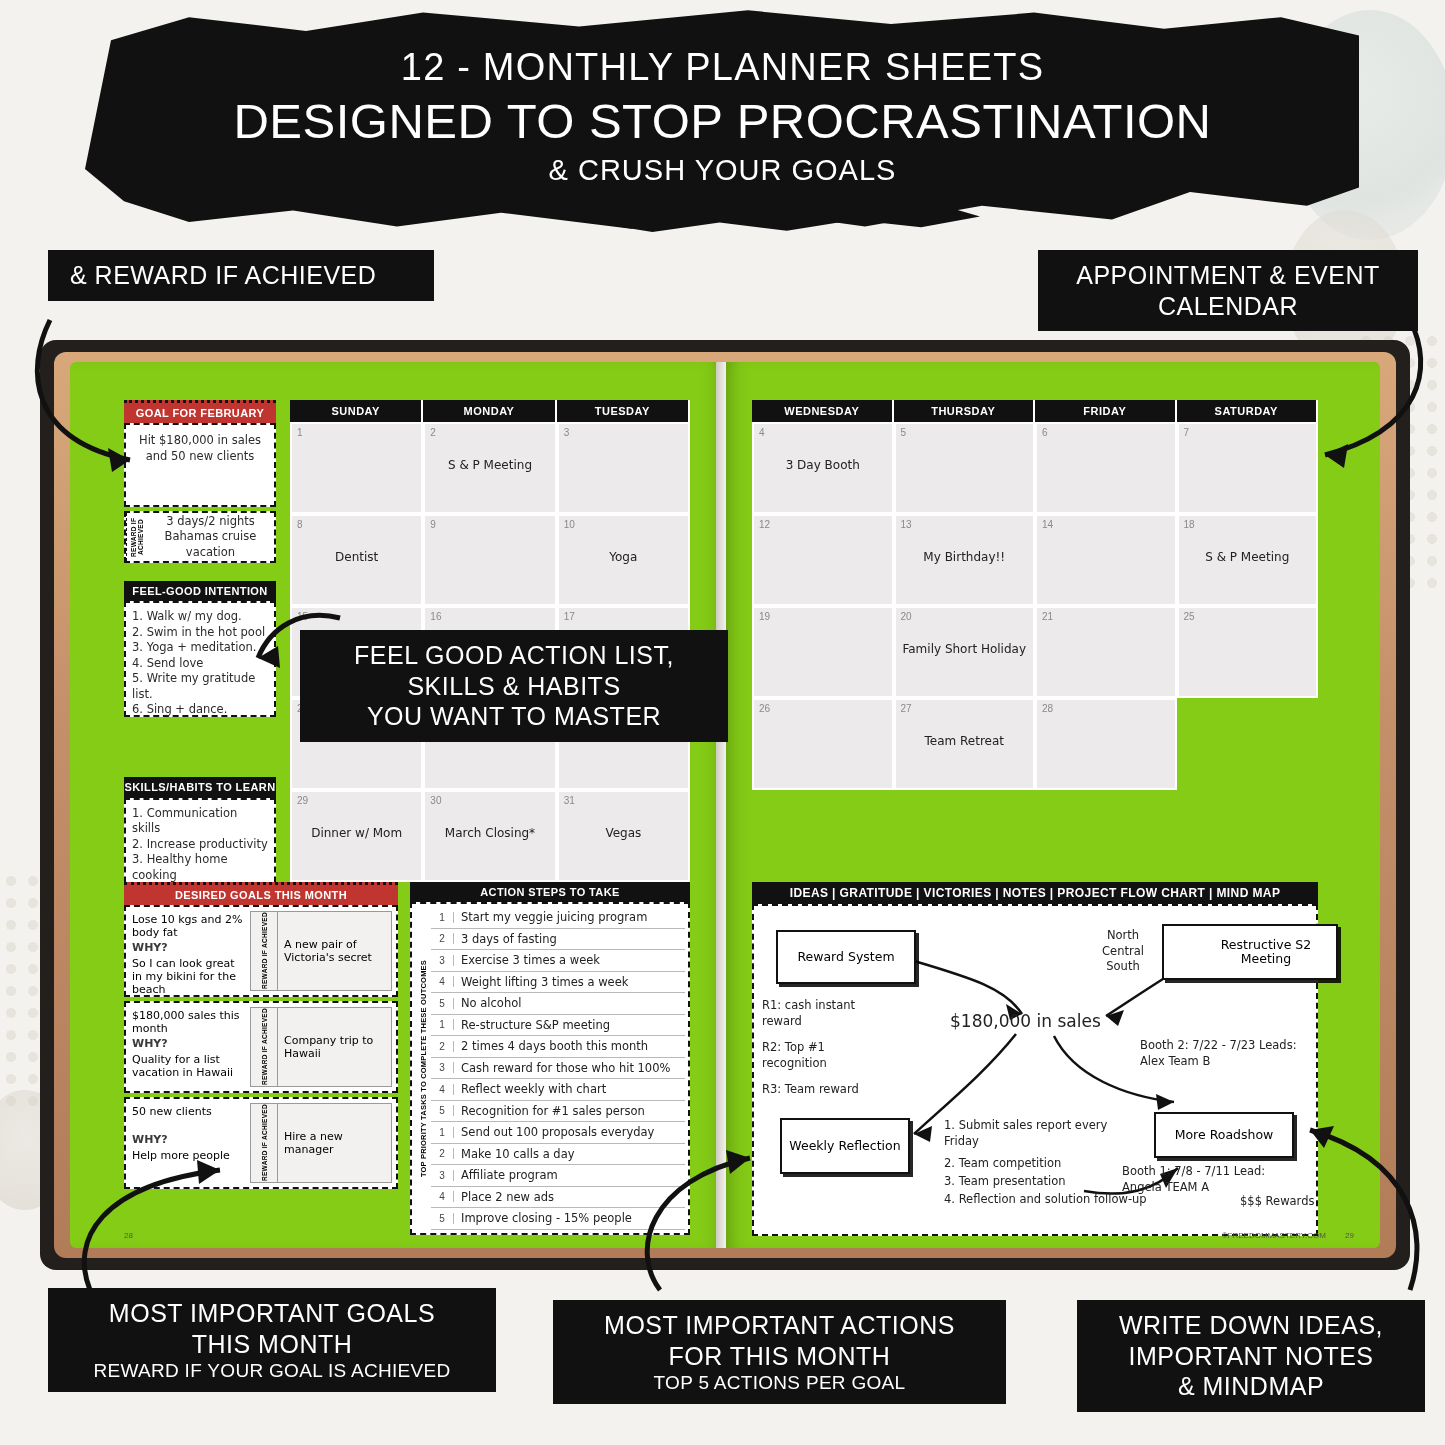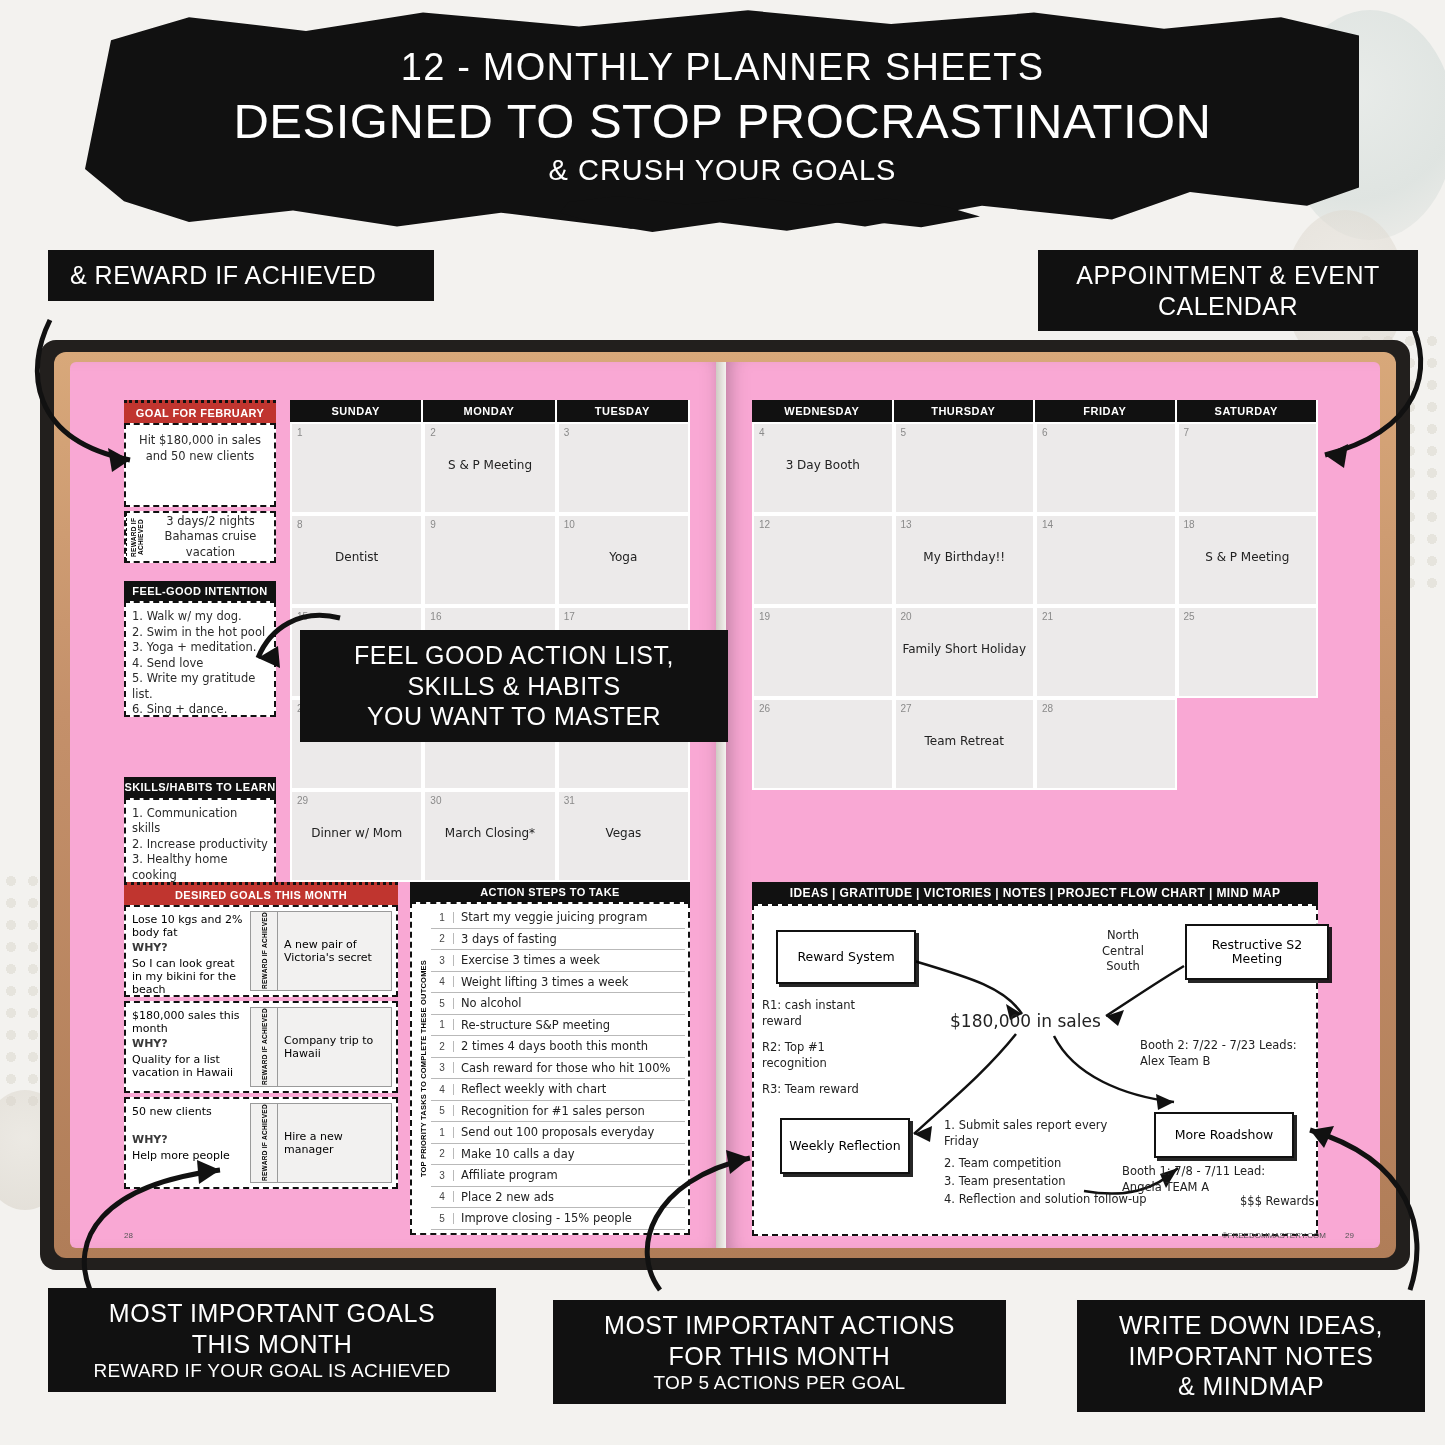--- a/index.html
+++ b/index.html
@@ -51,21 +51,21 @@
   .c-ideas{left:1077px;top:1300px;width:320px;}
 
   
   .arrow{position:absolute;z-index:5;}
 
   
   .book{position:absolute;left:40px;top:340px;width:1370px;height:930px;}
   .cover{position:absolute;inset:0;background:#221f1d;border-radius:16px;}
   .pages-edge{position:absolute;left:14px;top:12px;width:1342px;height:906px;border-radius:12px;
      background:linear-gradient(180deg,#d8a87a,#c4906a 40%,#b07d58);}
-  .page-left,.page-right{position:absolute;top:22px;height:886px;background:#f9a8d4;}
+  .page-left,.page-right{position:absolute;top:22px;height:886px;background:#84cc16;}
   .page-left{left:30px;width:654px;border-radius:6px 0 0 6px;
      box-shadow:inset -16px 0 22px -16px rgba(0,0,0,.35);}
   .page-right{left:686px;width:654px;border-radius:0 6px 6px 0;
      box-shadow:inset 16px 0 22px -16px rgba(0,0,0,.35);}
   .spine{position:absolute;left:676px;top:22px;width:20px;height:886px;
      background:linear-gradient(90deg,#cfcac3,#f4f2ef 50%,#cfcac3);}
 
   
   .blk{position:absolute;}
   .hd-black{background:#111;color:#fff;font-size:11px;font-weight:bold;text-align:center;
@@ -490,21 +490,21 @@
           <path d="M352 110 L370 104 L364 120 Z" fill="#111"></path>
           <path d="M300 130 C320 170, 370 190, 420 196" stroke="#111" stroke-width="2.5" fill="none"></path>
           <path d="M420 196 L402 188 L404 204 Z" fill="#111"></path>
           <path d="M262 128 C230 168, 190 200, 160 228" stroke="#111" stroke-width="2.5" fill="none"></path>
           <path d="M160 228 L178 220 L176 236 Z" fill="#111"></path>
           <path d="M330 285 C370 292, 400 285, 424 262" stroke="#111" stroke-width="2.5" fill="none"></path>
           <path d="M424 262 L406 268 L412 282 Z" fill="#111"></path>
         </svg>
 
         <div class="mm-box" style="left:22px;top:24px;width:136px;height:50px;">Reward System</div>
-        <div class="mm-box" style="left:431px;top:18px;width:140px;height:52px;">Restructive S2 Meeting</div>
+        <div class="mm-box" style="left:408px;top:18px;width:140px;height:52px;padding-left:32px;">Restructive S2 Meeting</div>
         <div class="mm-box" style="left:26px;top:212px;width:126px;height:52px;">Weekly Reflection</div>
         <div class="mm-box" style="left:400px;top:206px;width:136px;height:42px;">More Roadshow</div>
 
         <div class="mm-txt" style="left:196px;top:104px;font-size:17px;">$180,000 in sales</div>
 
         <div class="mm-txt" style="left:8px;top:92px;width:130px;">R1: cash instant reward</div>
         <div class="mm-txt" style="left:8px;top:134px;width:130px;">R2: Top #1 recognition</div>
         <div class="mm-txt" style="left:8px;top:176px;width:130px;">R3: Team reward</div>
         <div class="mm-txt" style="left:336px;top:22px;width:66px;text-align:center;">North Central South</div>
         <div class="mm-txt" style="left:386px;top:132px;width:160px;">Booth 2: 7/22 - 7/23 Leads: Alex Team B</div>

